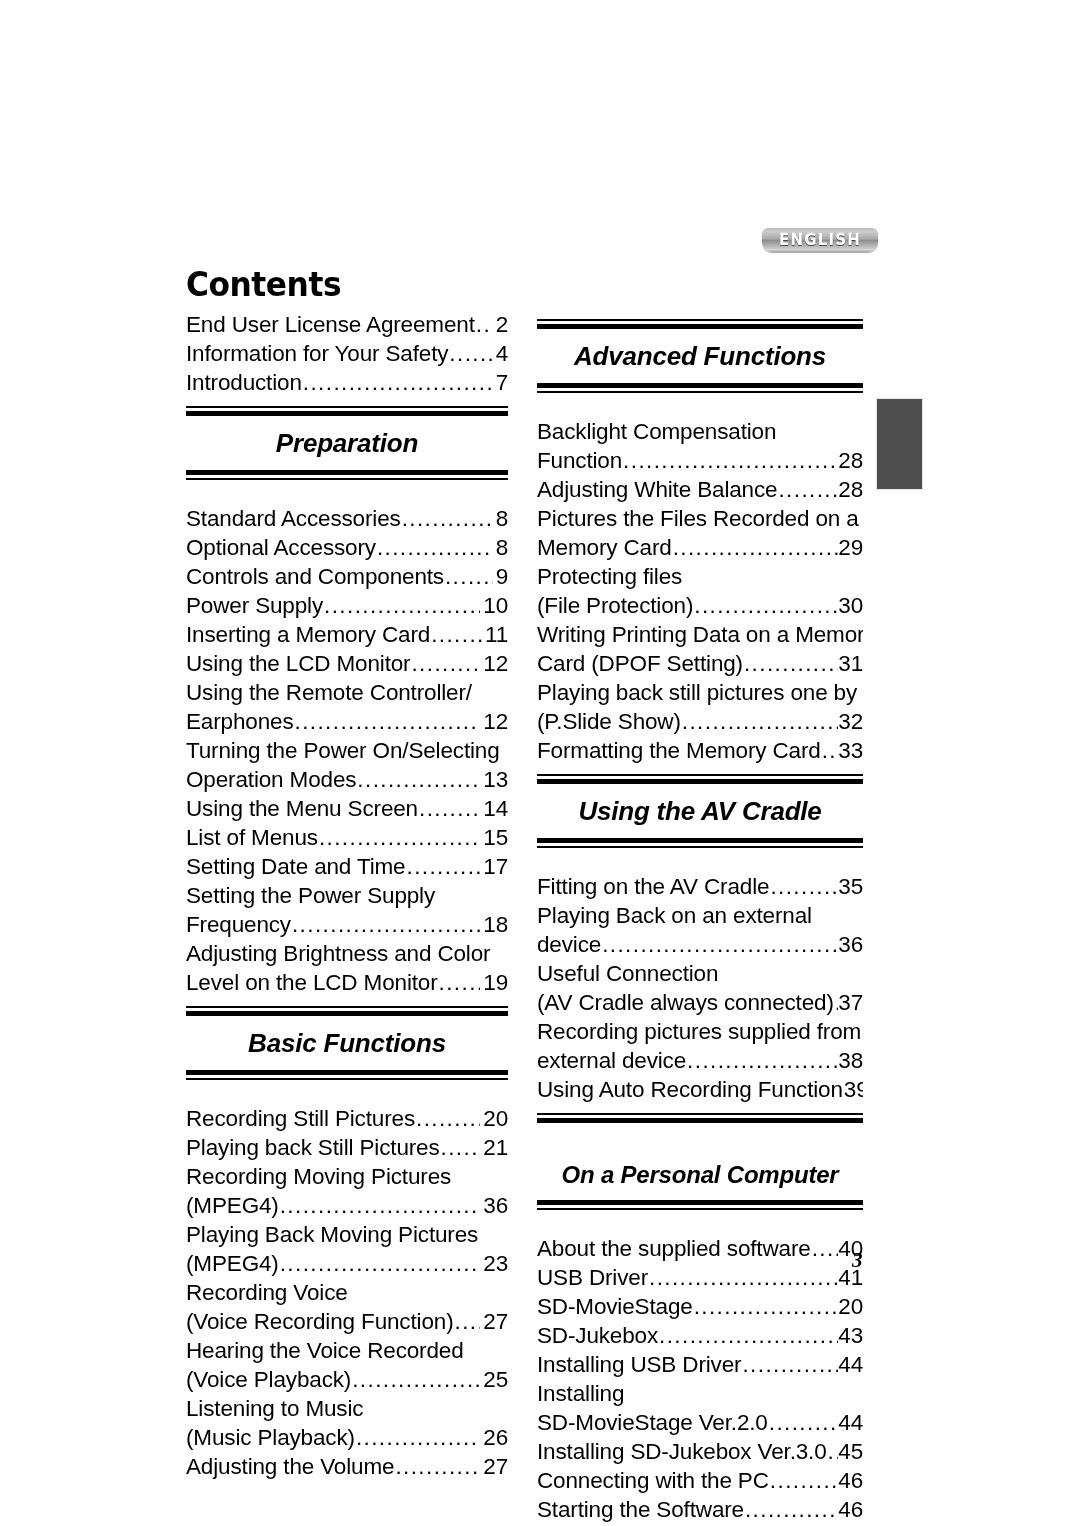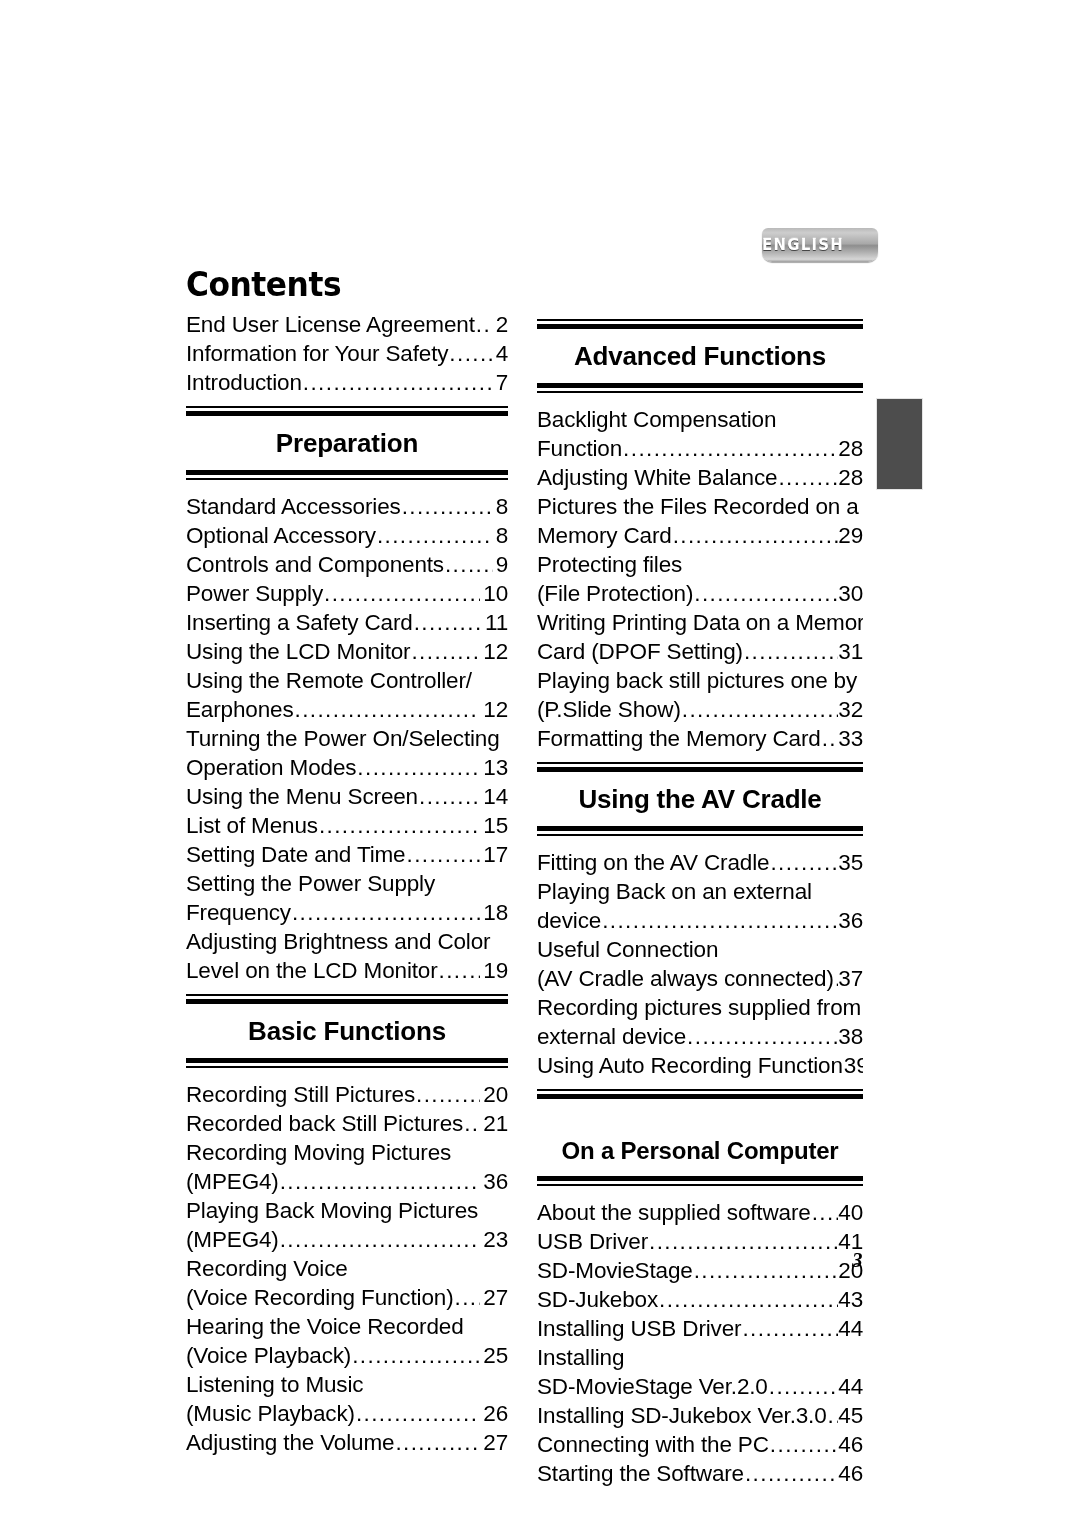--- a/index.html
+++ b/index.html
@@ -22,33 +22,34 @@
     width: 1080px;
     height: 1526px;
   }
 
   
   .lang-badge {
     position: absolute;
     left: 762px;
     top: 228px;
     width: 116px;
-    height: 34px;
+    height: 24px;
     border-radius: 6px 6px 10px 10px;
     background: linear-gradient(to bottom,
                 #b9b9b9 0%,
                 #cdcdcd 14%,
                 #a9a9a9 46%,
                 #8e8e8e 52%,
                 #b5b5b5 74%,
                 #d6d6d6 92%,
                 #9c9c9c 100%);
     box-shadow: 0 1px 1px rgba(0,0,0,.35);
     display: flex;
     align-items: center;
+    justify-content: center;
   }
   .lang-badge-text {
     font-size: 15px;
     font-weight: bold;
     letter-spacing: 1.2px;
     color: #ffffff;
     text-shadow: 0 1px 0 rgba(60,60,60,.9), 0 -1px 0 rgba(255,255,255,.25);
     font-family: "DejaVu Sans", sans-serif;
   }
 
@@ -114,29 +115,30 @@
     height: 2px;
     background: #000;
   }
   .sec-title {
     text-align: center;
     font-size: 26px;
     font-weight: bold;
     font-family: "Liberation Sans", sans-serif;
     padding: 12px 0 11px 0;
     letter-spacing: -0.2px;
+    font-style: italic;
   }
   .sec-title.small {
     font-size: 24px;
     margin-top: 26px;
   }
 
   
   .toc {
-    padding-top: 12px;
+    padding-top: 24px;
   }
   .toc-entry {
     font-size: 22.5px;
     line-height: 29px;
     letter-spacing: -0.15px;
     white-space: nowrap;
     overflow: hidden;
   }
   .toc-entry .row {
     display: flex;
@@ -254,21 +256,21 @@
           </div>
           <div class="toc-entry">
             <div class="row">
               <span class="label">Power Supply</span>
               <span class="leader">........................................................................................................................................................................................................</span>
               <span class="pageno">10</span>
             </div>
           </div>
           <div class="toc-entry">
             <div class="row">
-              <span class="label">Inserting a Safety Card</span>
+              <span class="label">Inserting a Memory Card</span>
               <span class="leader">........................................................................................................................................................................................................</span>
               <span class="pageno">11</span>
             </div>
           </div>
           <div class="toc-entry">
             <div class="row">
               <span class="label">Using the LCD Monitor</span>
               <span class="leader">........................................................................................................................................................................................................</span>
               <span class="pageno">12</span>
             </div>
@@ -343,21 +345,21 @@
         <div class="toc">
           <div class="toc-entry">
             <div class="row">
               <span class="label">Recording Still Pictures</span>
               <span class="leader">........................................................................................................................................................................................................</span>
               <span class="pageno">20</span>
             </div>
           </div>
           <div class="toc-entry">
             <div class="row">
-              <span class="label">Recorded back Still Pictures</span>
+              <span class="label">Playing back Still Pictures</span>
               <span class="leader">........................................................................................................................................................................................................</span>
               <span class="pageno">21</span>
             </div>
           </div>
           <div class="toc-entry">
             <div class="contline">Recording Moving Pictures</div>
             <div class="row">
               <span class="label">(MPEG4)</span>
               <span class="leader">........................................................................................................................................................................................................</span>
               <span class="pageno">36</span>

